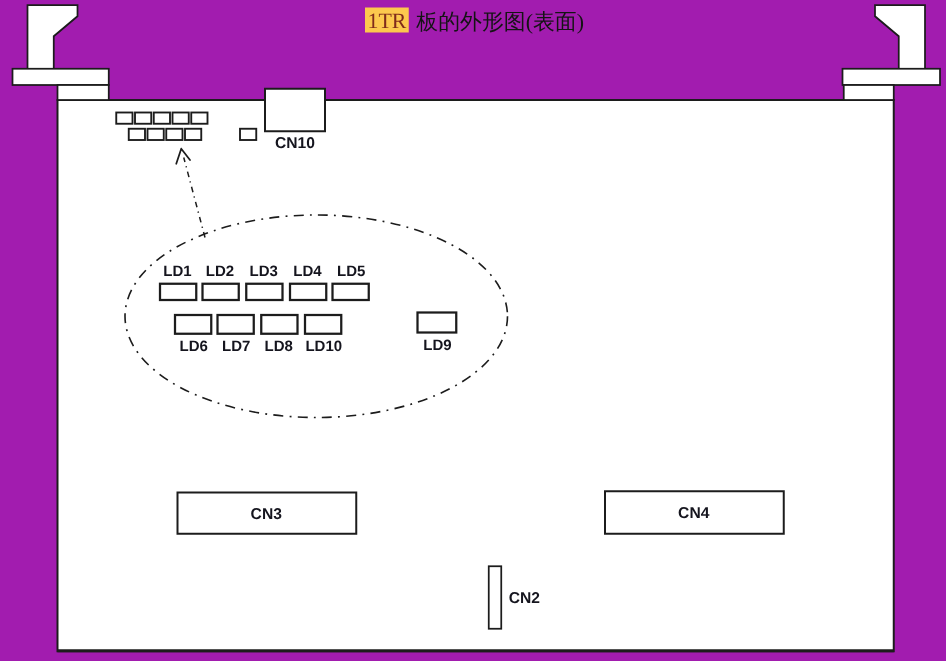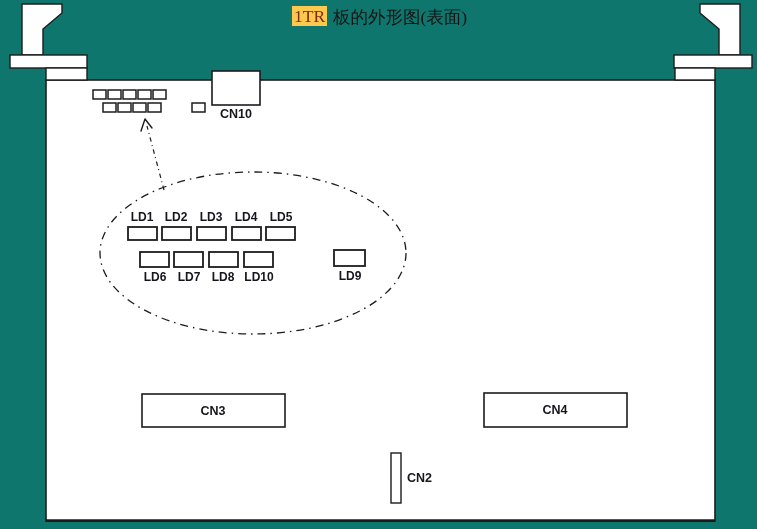--- a/index.html
+++ b/index.html
@@ -1,19 +1,19 @@
 <!DOCTYPE html>
 <html><head>
 <meta charset="utf-8">
 <style>
   html,body{margin:0;padding:0;background:#ffffff;}
   .stage{
     position:relative;
     width:757px;height:529px;
-    background:#0f766e;
+    background:#a21caf;
     font-family:"Liberation Sans", sans-serif;
     overflow:hidden;
   }
   svg{display:block;}
   .outline{fill:#ffffff;stroke:#1c1c1c;stroke-width:1.6;}
   .outline-thin{fill:#ffffff;stroke:#1c1c1c;stroke-width:1.4;}
   .led-sq{fill:#ffffff;stroke:#1c1c1c;stroke-width:1.5;}
   .ld-rect{fill:#ffffff;stroke:#1c1c1c;stroke-width:1.8;}
   .dashdot{fill:none;stroke:#1c1c1c;stroke-width:1.3;stroke-dasharray:8 5 1.5 5;}
   .arrowline{fill:none;stroke:#1c1c1c;stroke-width:1.2;stroke-dasharray:4.5 3.5 1 3.5;}

